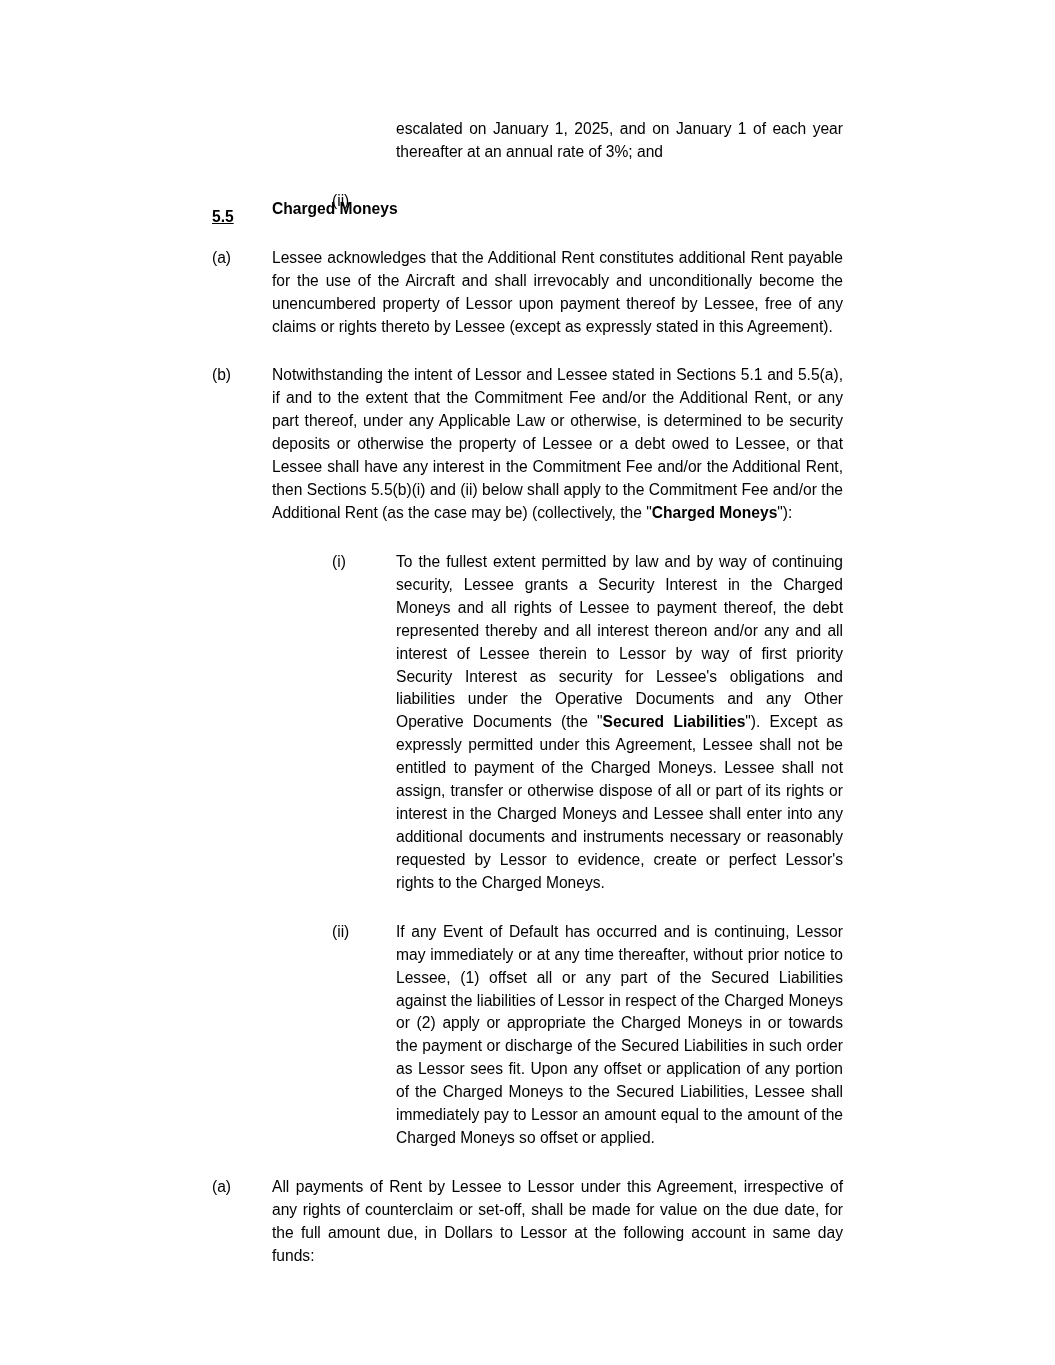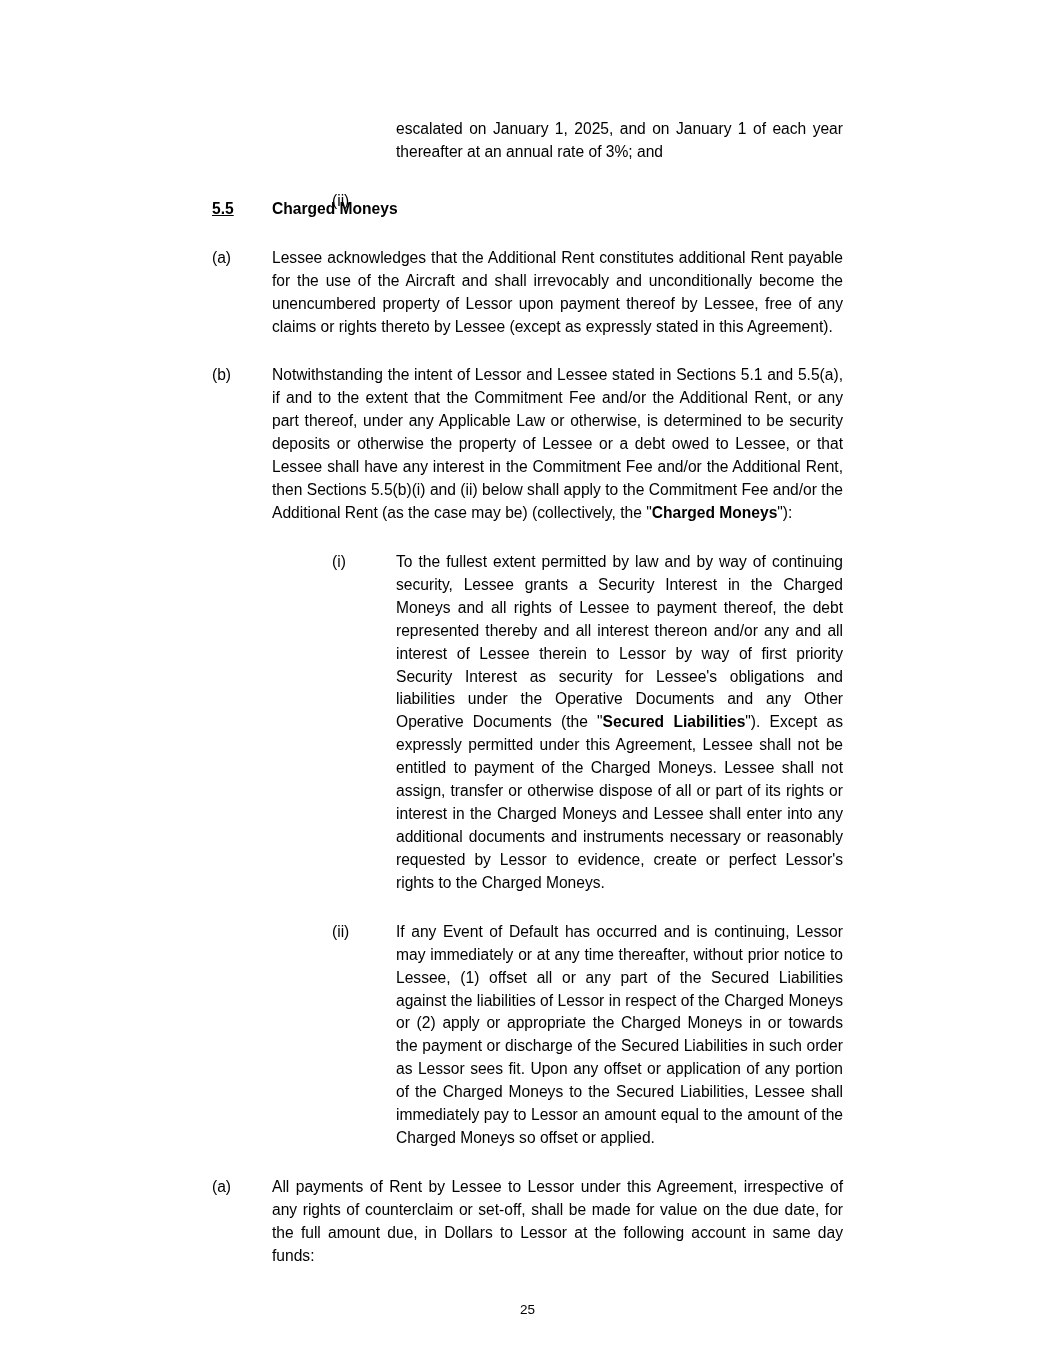--- a/index.html
+++ b/index.html
@@ -48,21 +48,21 @@
   .heading {
     position: relative;
     margin: 34px 0 0 0;
     padding-left: 60px;
     font-weight: bold;
     text-align: left;
   }
   .heading > .marker {
     position: absolute;
     left: 0;
-    top: 0;
+    top: 8px;
     font-weight: bold;
     text-decoration: underline;
   }
   
   .item-l1 {
     position: relative;
     margin: 26px 0 0 0;
     padding-left: 60px;
     text-align: justify;
   }
@@ -127,14 +127,13 @@
     </div>
 
 
     <div class="item-l1">
       <span class="marker">(a)</span>
       <span class="blk">All payments of Rent by Lessee to Lessor under this Agreement, irrespective of any rights of counterclaim or set-off, shall be made for value on the due date, for the full amount due, in Dollars to Lessor at the following account in same day funds:</span>
     </div>
 
   </div>
 
-  <div class="page-number">25</div>
 </div>
 
 </body></html>

